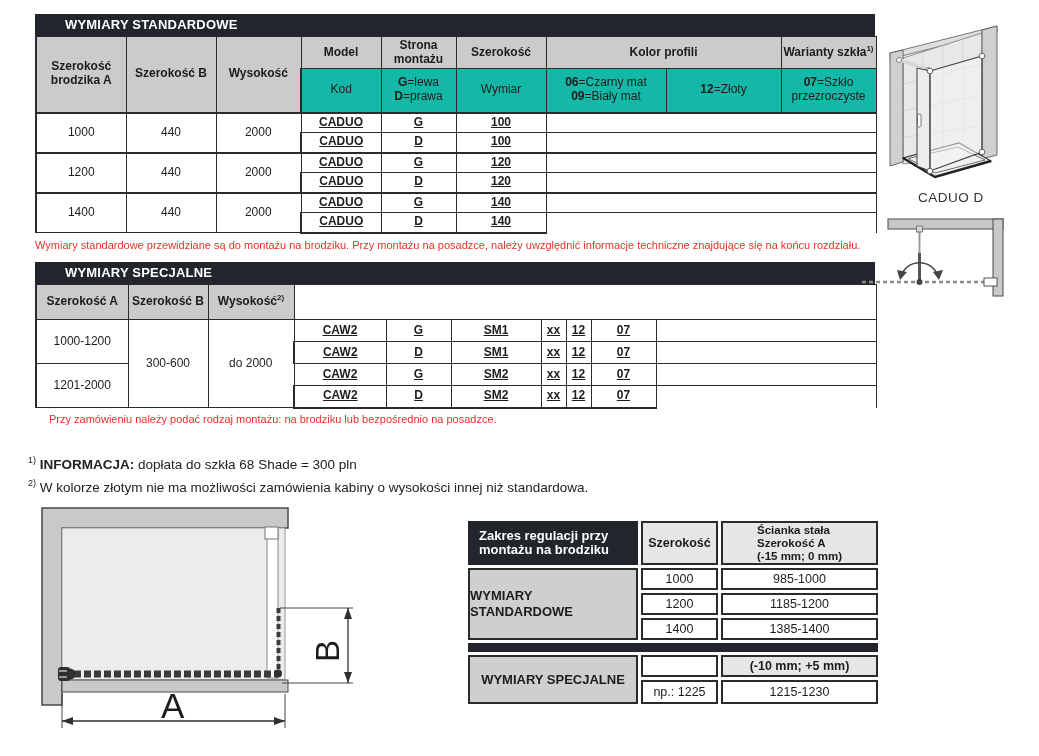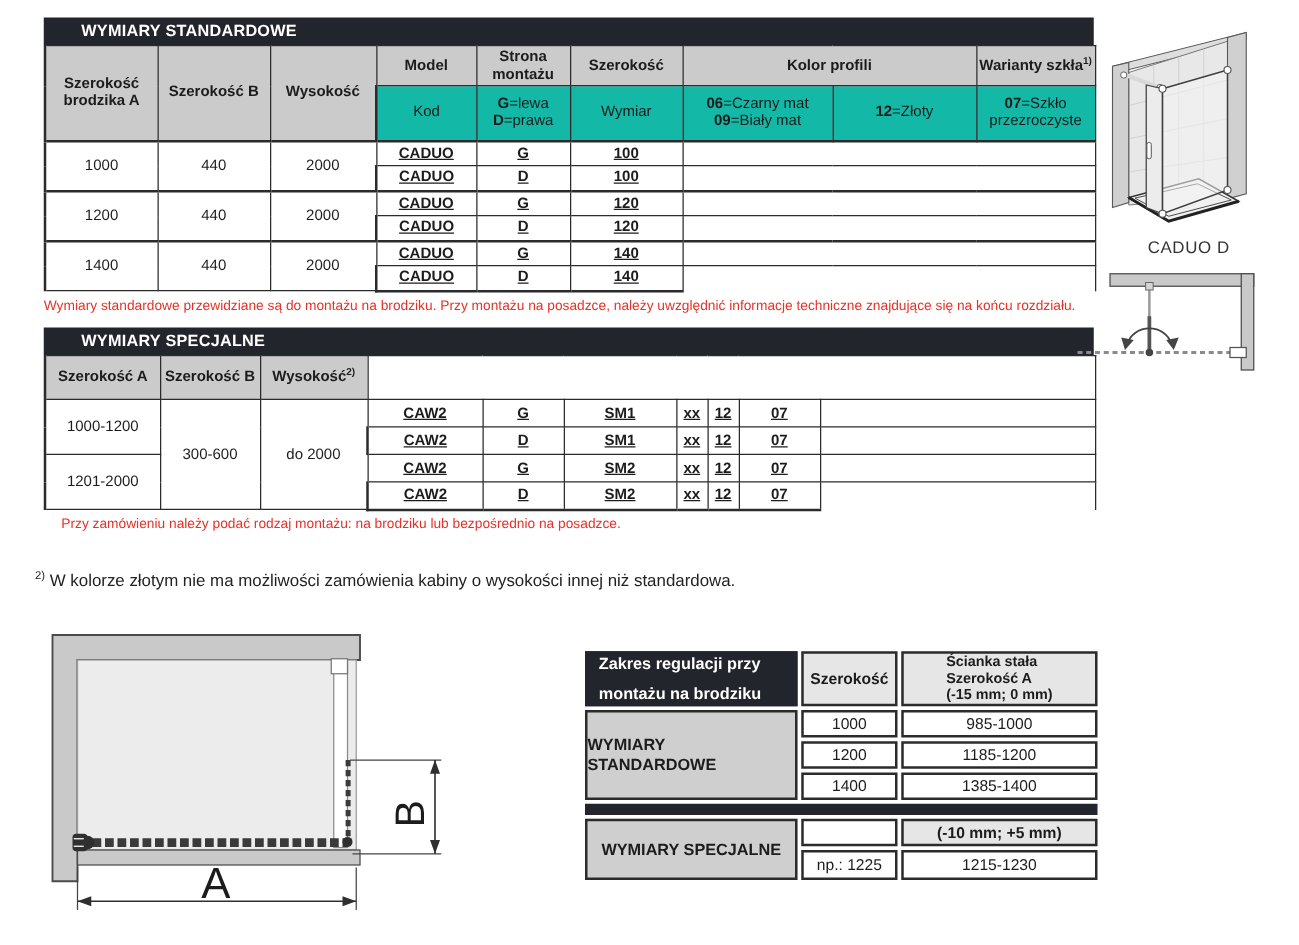--- a/index.html
+++ b/index.html
@@ -31,21 +31,21 @@
   .rednote{color:#e53228;font-size:11px;white-space:nowrap;}
   .notes{font-size:13.5px;line-height:19px;color:#222;}
   .notes b{font-weight:bold;}
   .notes sup{font-size:9px;}
   
   .reg{display:grid;grid-template-columns:170px 77px 157px;gap:3px;width:410px;
        grid-template-rows:44px 22px 22px 22px 9px 22px 24px;}
   .reg > div{box-sizing:border-box;display:flex;align-items:center;justify-content:center;
        border:2px solid #2b2b2b;font-size:12.5px;background:#fff;}
   .reg .rhead{background:#23252d;color:#fff;font-weight:bold;font-size:13px;
-       justify-content:flex-start;text-align:left;padding-left:9px;line-height:24px;border-color:#23252d;}
+       justify-content:flex-start;text-align:left;padding-left:9px;line-height:14px;border-color:#23252d;}
   .reg .ghead{background:#e6e6e6;font-weight:bold;}
   .reg .ghead.small{font-size:11.5px;line-height:13px;}
   .reg .sect{background:#cfcfcf;font-weight:bold;font-size:13px;line-height:16px;}
   .reg .sep{grid-column:1/4;background:#23252d;border:none;}
   .reg .grange{background:#e6e6e6;font-weight:bold;}
   svg text{font-family:"Liberation Sans", sans-serif;}
 </style>
 </head>
 <body>
 
@@ -205,20 +205,21 @@
       <td class="bold">07</td>
       <td class="void" style="border-bottom:none"></td>
     </tr>
   </tbody>
     </table>
 </div>
 
 <div class="abs rednote" style="left:49px;top:413px;">Przy zamówieniu należy podać rodzaj montażu: na brodziku lub bezpośrednio na posadzce.</div>
 
 <div class="abs notes" style="left:28px;top:451px;">
+  <div><sup>1)</sup> <b>INFORMACJA:</b> <span>dopłata do szkła 68 Shade = 300 pln</span></div>
   <div><sup>2)</sup> <span>W kolorze złotym nie ma możliwości zamówienia kabiny o wysokości innej niż standardowa.</span></div>
 </div>
 
 <svg class="abs" style="left:28px;top:500px;" width="340" height="256" viewBox="0 0 340 256">
 
   <path d="M14,8 L260,8 L260,28 L34,28 L34,205 L14,205 Z" fill="#c9c9c9" stroke="#4a4a4a" stroke-width="1.5"></path>
 
   <rect x="34" y="28" width="223" height="152" fill="#ececec" stroke="#9a9a9a" stroke-width="1"></rect>
   <rect x="34" y="180" width="226" height="12" fill="#c9c9c9" stroke="#4a4a4a" stroke-width="1"></rect>
 

